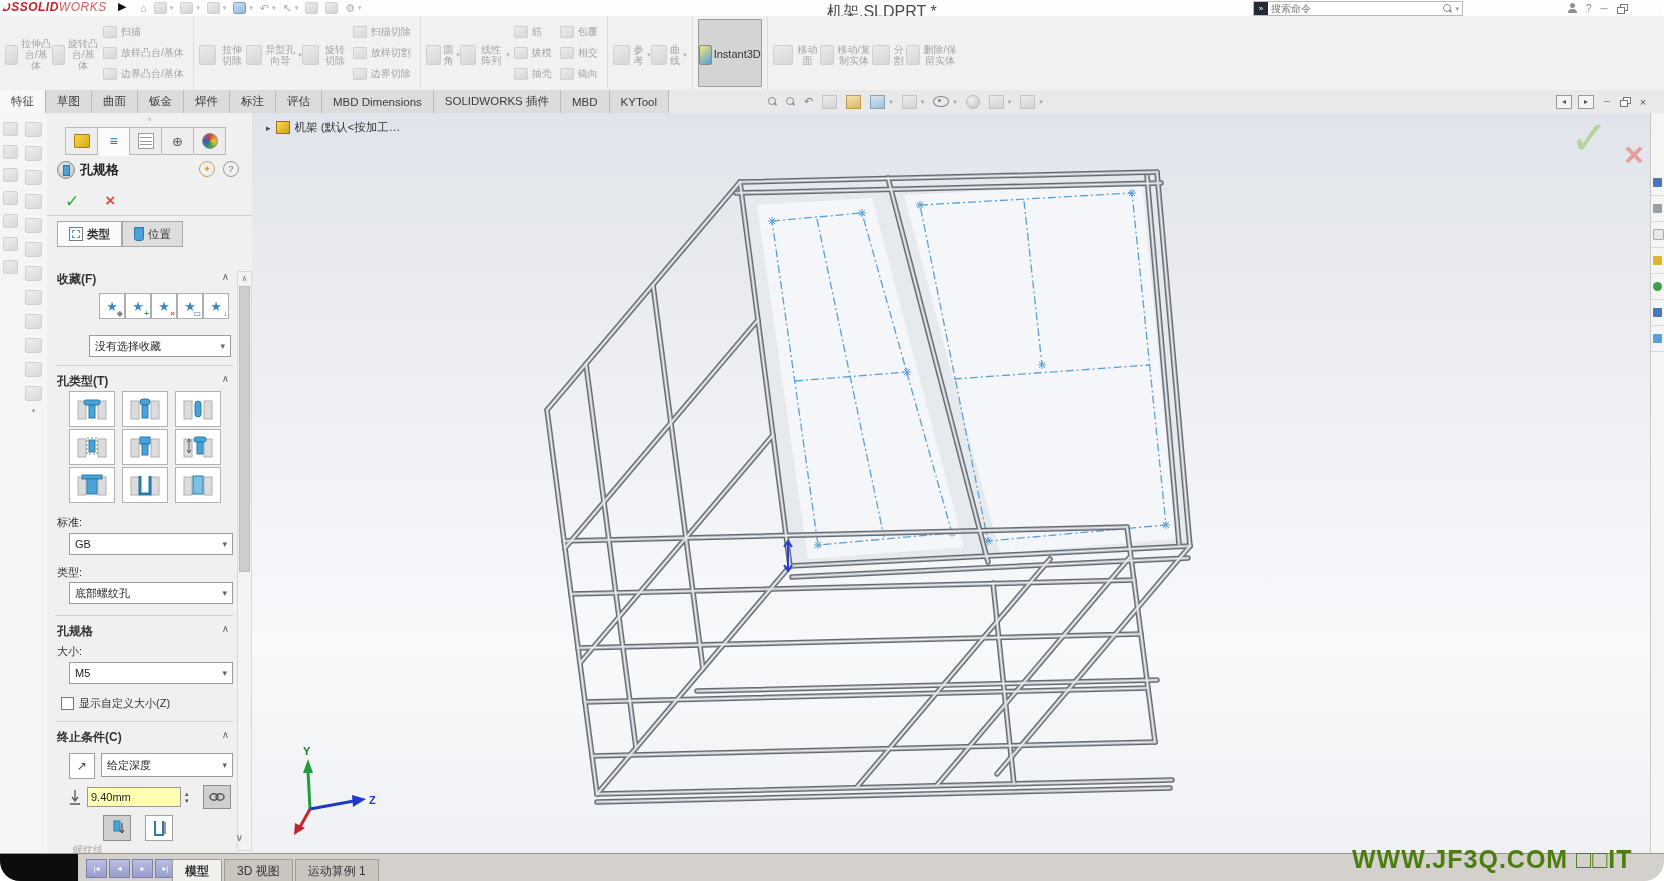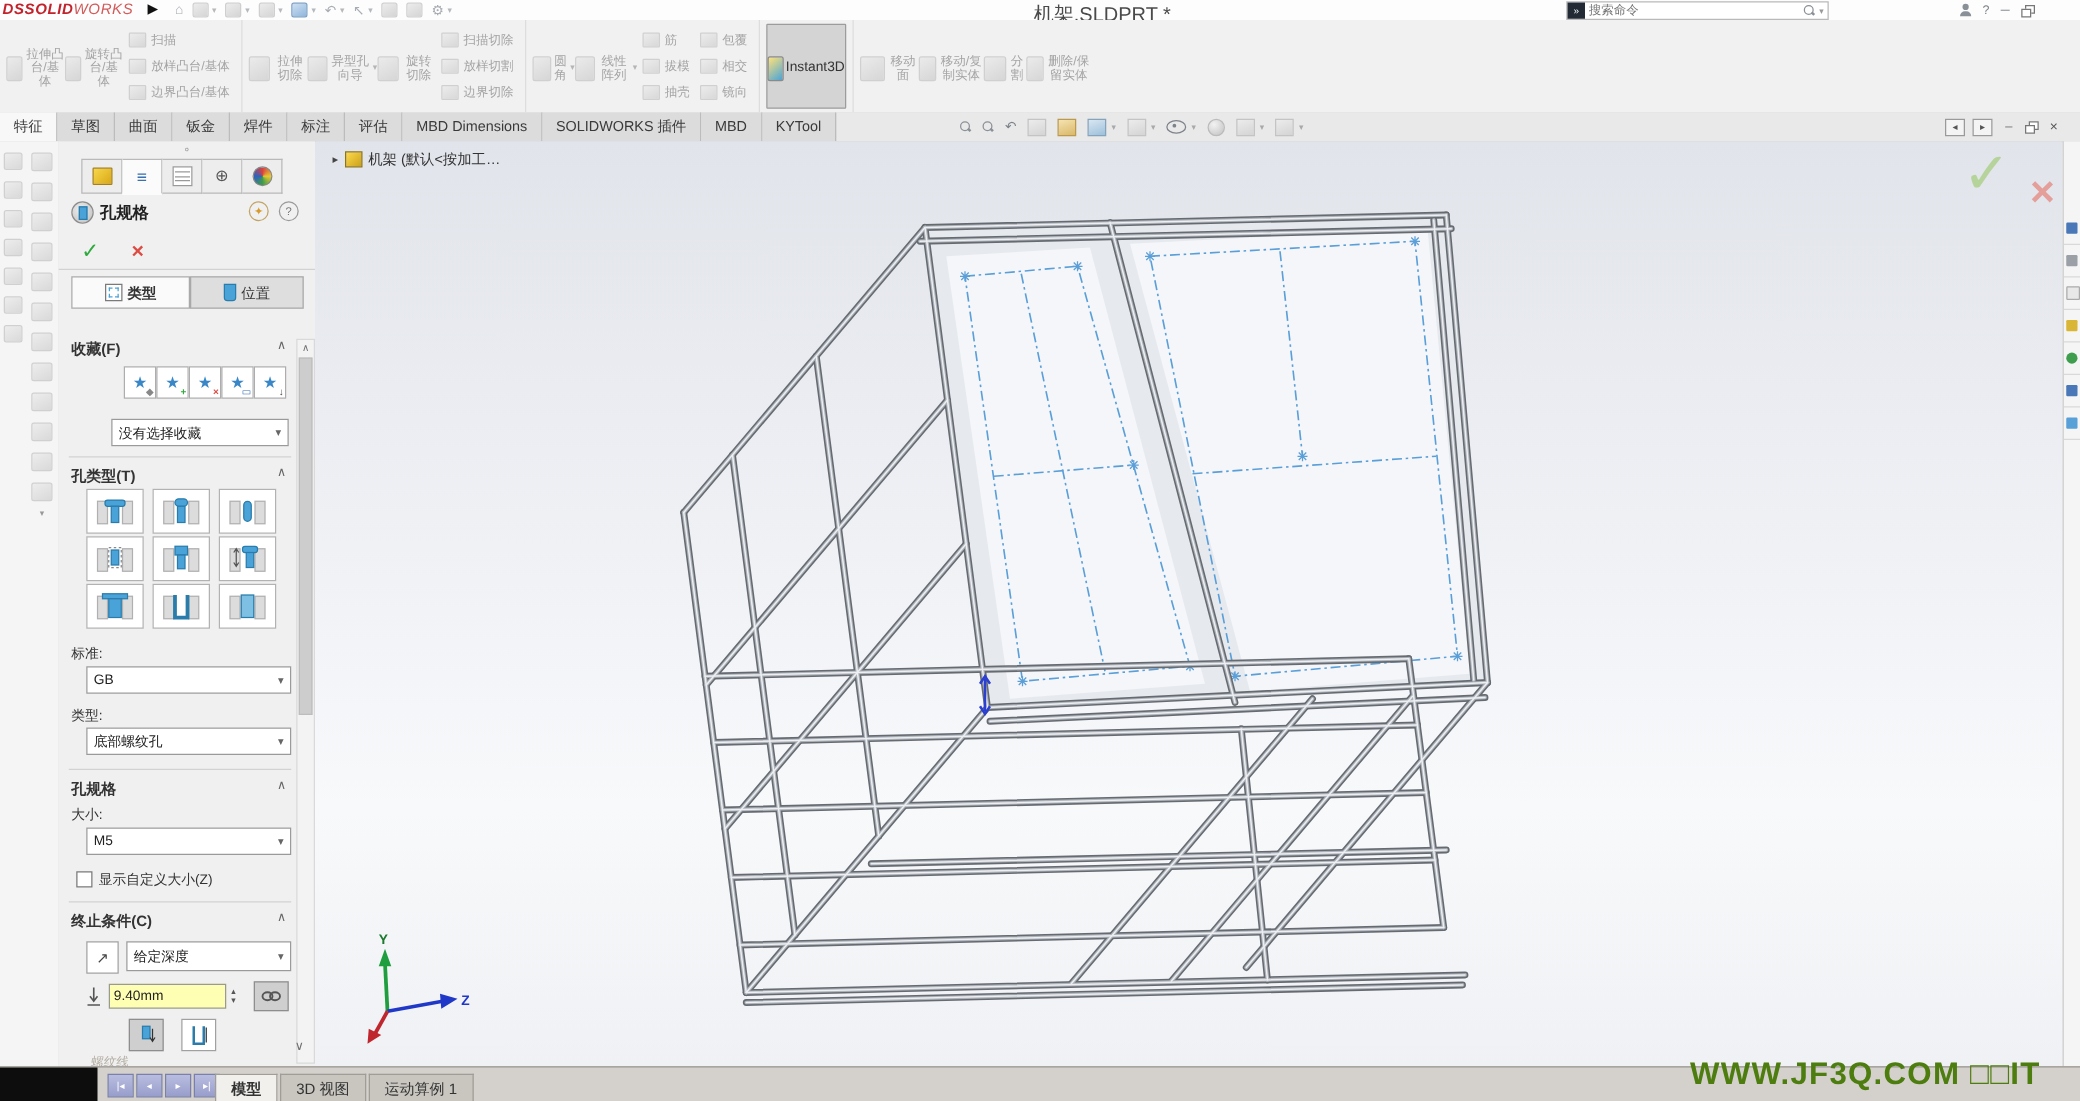--- a/index.html
+++ b/index.html
@@ -1,17 +1,17 @@
 <!DOCTYPE html>
 <html><head>
 <meta charset="utf-8">
 <style>
   html,body{margin:0;padding:0;}
   .stage{position:relative;width:1664px;height:881px;overflow:hidden;background:#fff;
-         font-family:"Liberation Sans","DejaVu Sans",sans-serif;color:#333;}
+         font-family:"Liberation Sans","DejaVu Sans",sans-serif;color:#333;border-radius:20px;}
   .abs{position:absolute;}
 
   
   .titlebar{left:0;top:0;width:1664px;height:16px;background:#fdfdfd;border-bottom:1px solid #e3e3e3;}
   .logo{left:2px;top:0px;font-size:12px;font-weight:bold;font-style:italic;color:#c2222b;letter-spacing:.5px;}
   .logo .lw{font-weight:normal;color:#d35a5a;}
   .flyout{left:118px;top:0;font-size:11px;color:#111;cursor:pointer;}
   .qat{left:140px;top:0;height:16px;display:flex;align-items:center;gap:7px;font-size:11px;color:#a8adb3;}
   .qat .dd{font-size:7px;color:#b5b9bd;margin-left:-4px;}
   .gicon{display:inline-block;width:11px;height:10px;background:linear-gradient(150deg,#ececec,#d5d5d5);border:1px solid #cfcfcf;border-radius:2px;}
@@ -76,21 +76,21 @@
   .ballicon{width:14px;height:14px;border-radius:50%;background:conic-gradient(#d94040,#e8c832,#3c9c4c,#3060c0,#d94040);border:1px solid #888;}
   .pmtitle{left:10px;top:48px;display:flex;align-items:center;gap:5px;font-size:13px;font-weight:bold;color:#222;}
   .holeicon{width:16px;height:16px;border-radius:50%;background:radial-gradient(circle at 40% 35%,#eee,#bdbdbd);border:1px solid #8d8d8d;position:relative;}
   .holeicon::after{content:"";position:absolute;left:5px;top:3px;width:5px;height:9px;background:#4aa3d8;border:1px solid #2a7cab;}
   .circ{width:14px;height:14px;border-radius:50%;border:1.5px solid #9a9a9a;font-size:9px;color:#777;display:inline-flex;align-items:center;justify-content:center;}
   .pmhdr-icons{left:152px;top:48px;display:flex;gap:8px;}
   .okrow{left:18px;top:78px;display:flex;gap:26px;font-size:17px;font-weight:bold;}
   .ok{color:#2faa3e;cursor:pointer;} .cancel{color:#dd4b42;cursor:pointer;}
   .pmdiv{border-top:1px solid #d2d2d2;}
   .typetabs{left:10px;top:108px;display:flex;}
-  .pmtab{height:24px;display:flex;align-items:center;gap:4px;padding:0 26px;font-size:11.5px;color:#333;border:1px solid #a9a9a9;background:#dedede;cursor:pointer;}
+  .pmtab{height:24px;display:flex;align-items:center;gap:4px;padding:0 11px;font-size:11.5px;color:#333;border:1px solid #a9a9a9;background:#dedede;cursor:pointer;}
   .pmtab.act{background:#fafafa;font-weight:bold;}
   .ticon{width:12px;height:12px;border:1px solid #7a7a7a;position:relative;background:#fff;}
   .ticon::after{content:"";position:absolute;left:2px;top:2px;right:2px;bottom:2px;border:1px dashed #4aa3d8;}
   .picon{width:8px;height:12px;background:#4aa3d8;border:1px solid #2a7cab;border-radius:0 0 3px 3px;}
   .sect{left:10px;font-weight:bold;font-size:12px;color:#333;width:172px;display:flex;}
   .sect .col{margin-left:auto;font-weight:normal;color:#666;font-size:10px;}
   .favbtn{width:24px;height:24px;background:#fff;border:1px solid #adadad;display:flex;align-items:center;justify-content:center;position:relative;font-size:13px;color:#3a87c8;cursor:pointer;}
   .favbtn .badge{position:absolute;right:1px;bottom:0;font-size:8px;font-weight:bold;}
   .ddbox{height:20px;background:#fff;border:1px solid #9a9a9a;display:flex;align-items:center;font-size:11px;color:#222;padding:0 5px;cursor:pointer;}
   .ddbox .arr{margin-left:auto;color:#666;font-size:9px;}
@@ -263,20 +263,32 @@
           </div>
         <div class="rsmall">
             <span class="si"></span>
             <span>相交</span>
           </div>
         <div class="rsmall">
             <span class="si"></span>
             <span>镜向</span>
           </div>
       </div>
+    </div>
+    <div class="rgroup">
+      <div class="rbig" style="width:38px;">
+          <span class="bi"></span>
+          <span>参考</span>
+          <span class="dd">▾</span>
+        </div>
+      <div class="rbig" style="width:36px;">
+          <span class="bi"></span>
+          <span>曲线</span>
+          <span class="dd">▾</span>
+        </div>
     </div>
     <div class="rgroup">
       <div class="rbig active">
           <span class="bi"></span>
           <span>Instant3D</span>
         </div>
     </div>
     <div class="rgroup" style="border-right:none;">
       <div class="rbig">
           <span class="bi"></span>

